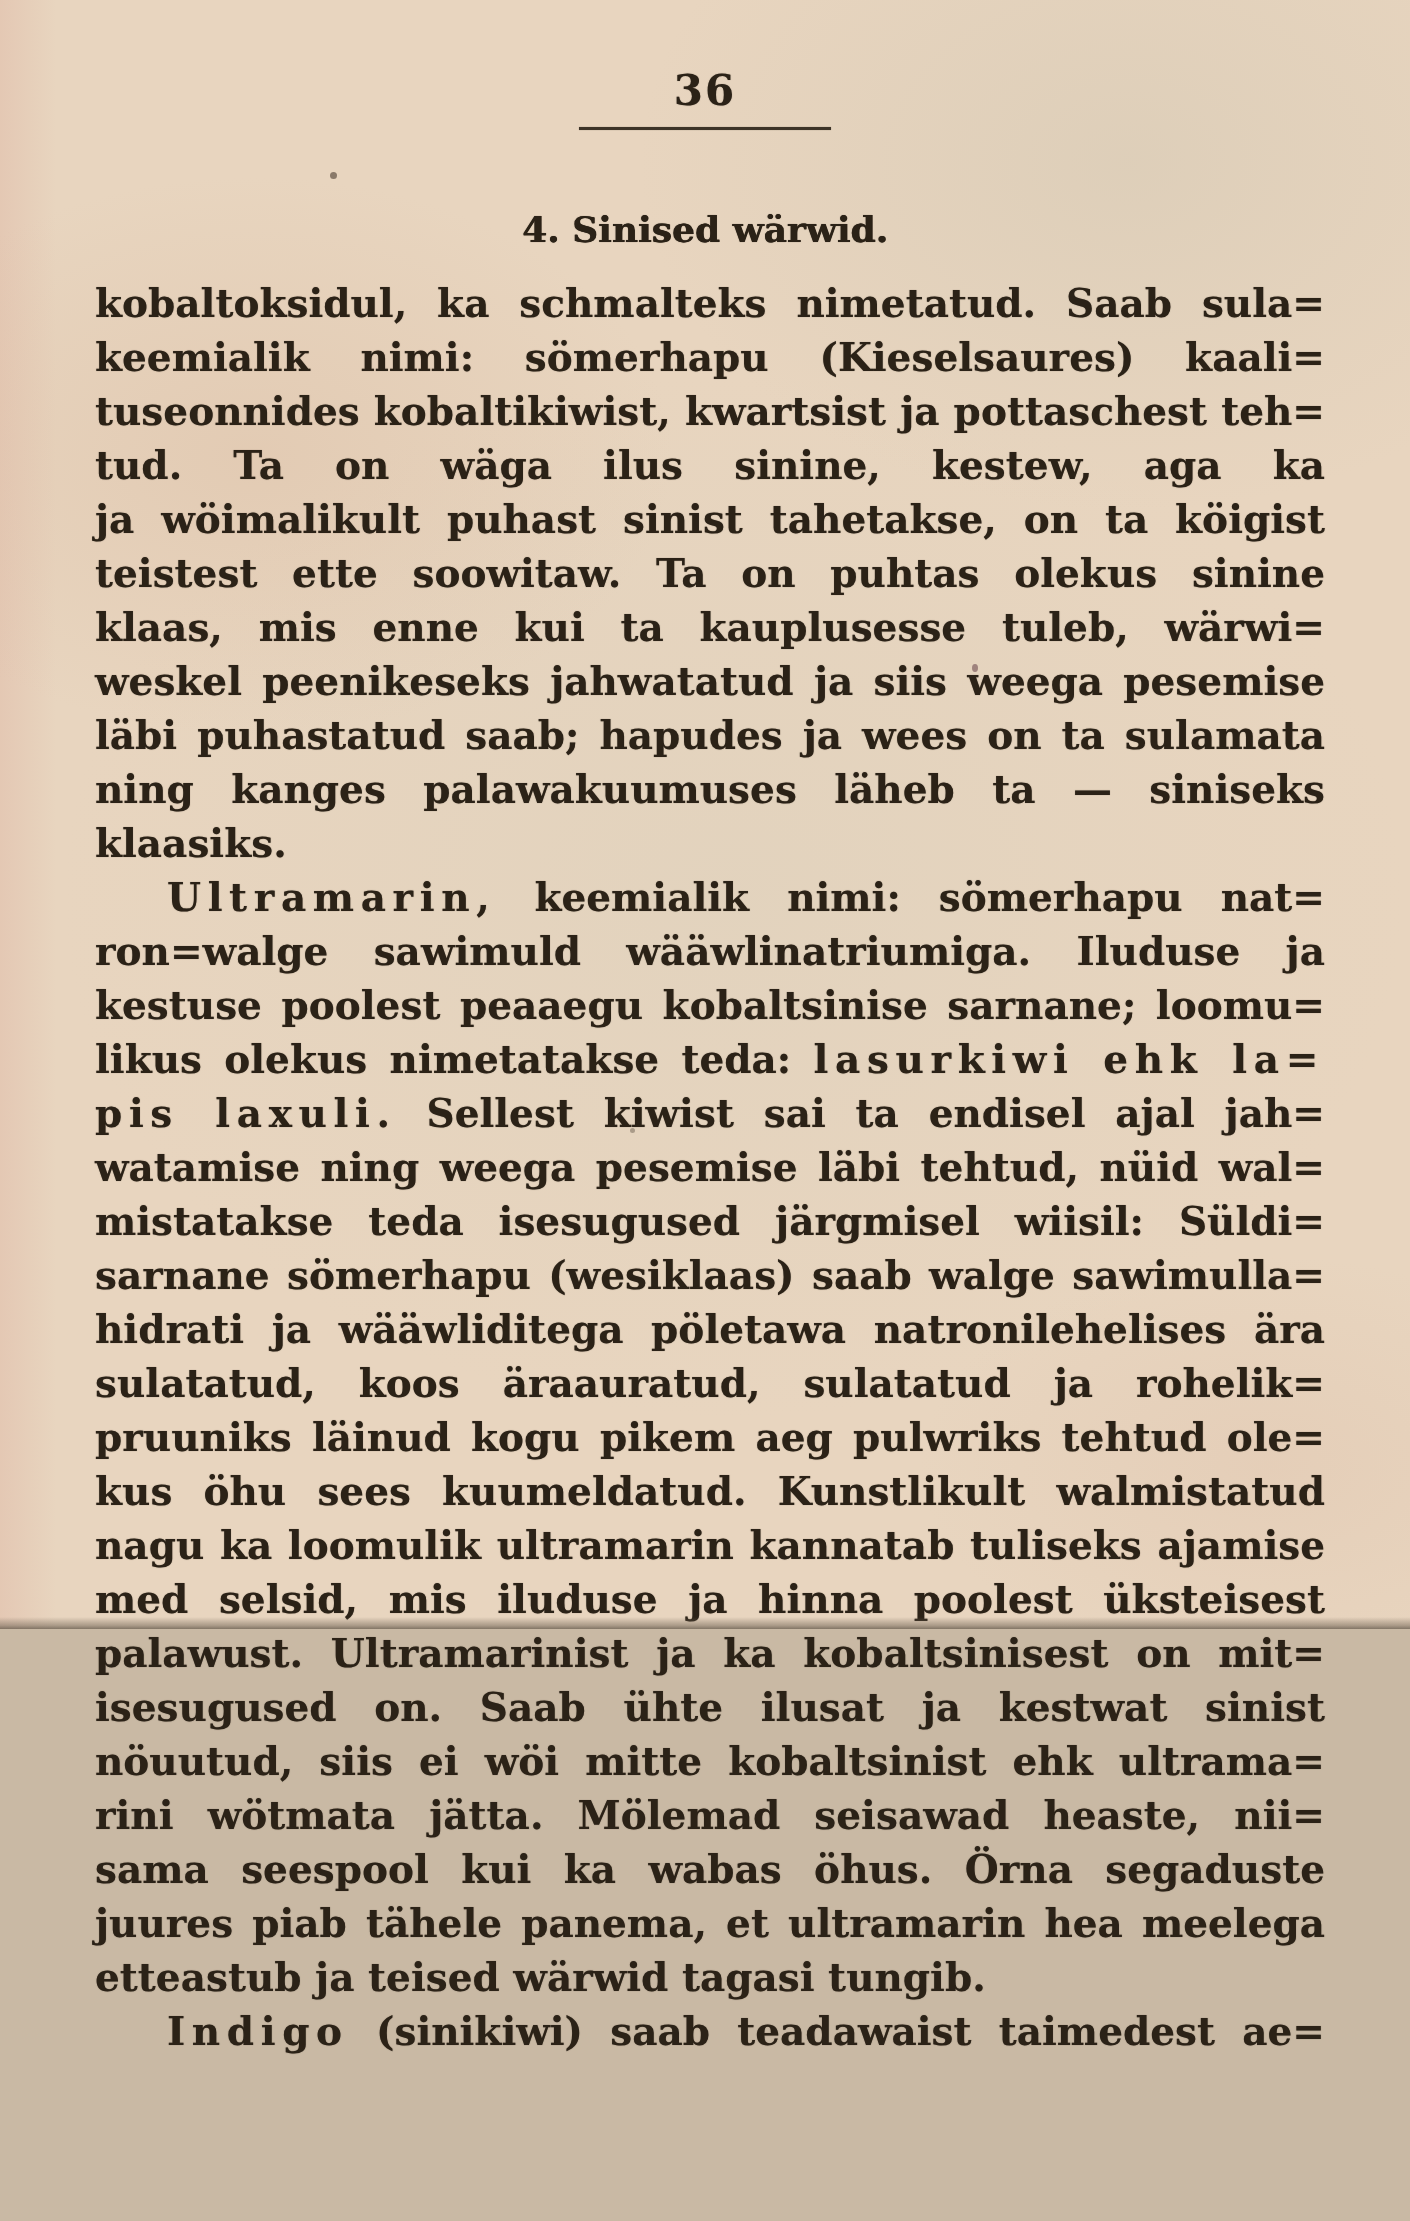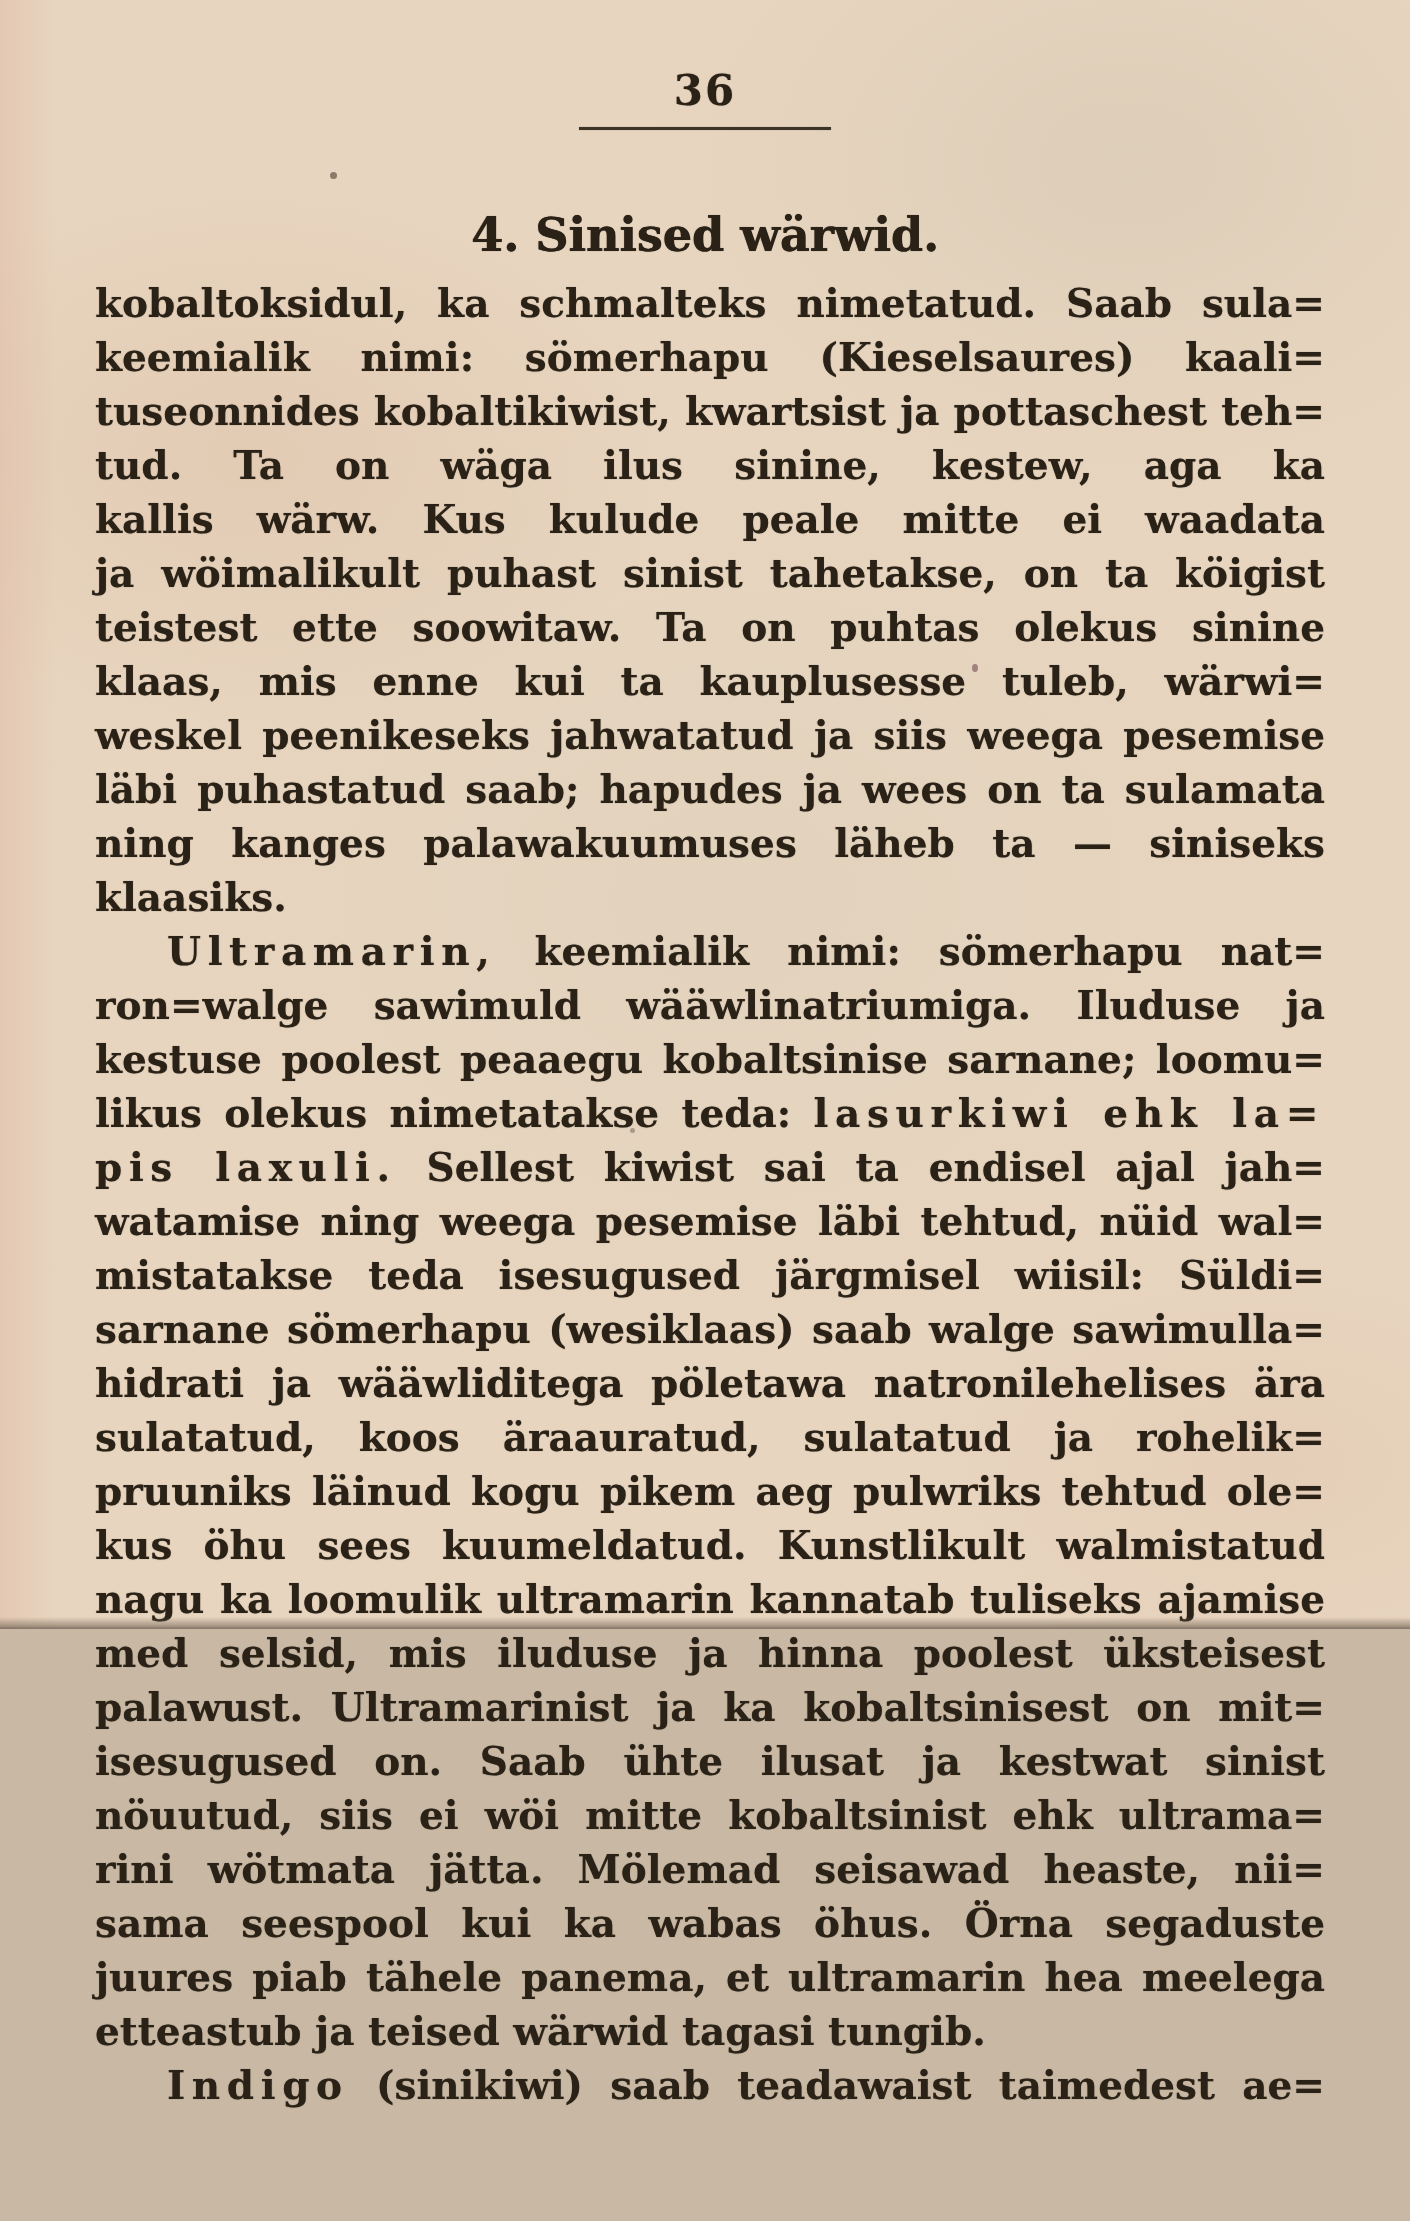--- a/index.html
+++ b/index.html
@@ -44,21 +44,21 @@
   .pagenum-rule{
     width:252px;height:3px;
     margin:12px auto 0 auto;
     background:var(--rule);
     box-shadow:0 0 1px rgba(43,34,23,0.6);
   }
   .heading{
     position:absolute;top:208px;left:0;width:100%;
     margin:0;
     text-align:center;
-    font-size:46px;
+    font-size:36px;
     font-weight:bold;
     color:var(--ink);
     text-shadow:0.6px 0 0 var(--ink), 0 0 1px rgba(43,34,23,0.55);
   }
   .body{
     position:absolute;top:276px;left:95px;width:1230px;
     font-size:39px;
     font-weight:bold;
     line-height:54px;
     color:var(--ink);
@@ -89,21 +89,20 @@
     <div class="pagenum-rule"></div>
   </div>
 
   <h1 class="heading">4. Sinised wärwid.</h1>
 
   <div class="body" id="body">
       <div class="line"><span>kobaltoksidul, ka schmalteks nimetatud. Saab sula=</span></div>
       <div class="line"><span>keemialik nimi: sömerhapu (Kieselsaures) kaali=</span></div>
       <div class="line"><span>tuseonnides kobaltikiwist, kwartsist ja pottaschest teh=</span></div>
       <div class="line"><span>tud. Ta on wäga ilus sinine, kestew, aga ka</span></div>
-      <div class="line"><span>kallis wärw. Kus kulude peale mitte ei waadata</span></div>
       <div class="line"><span>ja wöimalikult puhast sinist tahetakse, on ta köigist</span></div>
       <div class="line"><span>teistest ette soowitaw. Ta on puhtas olekus sinine</span></div>
       <div class="line"><span>klaas, mis enne kui ta kauplusesse tuleb, wärwi=</span></div>
       <div class="line"><span>weskel peenikeseks jahwatatud ja siis weega pesemise</span></div>
       <div class="line"><span>läbi puhastatud saab; hapudes ja wees on ta sulamata</span></div>
       <div class="line"><span>ning kanges palawakuumuses läheb ta — siniseks klaasiks.</span></div>
       <div class="line indent"><span class="sp">Ultramarin,</span><span> keemialik nimi: sömerhapu nat=</span></div>
       <div class="line"><span>ron=walge sawimuld wääwlinatriumiga. Iluduse ja</span></div>
       <div class="line"><span>kestuse poolest peaaegu kobaltsinise sarnane; loomu=</span></div>
       <div class="line"><span>likus olekus nimetatakse teda: </span><span class="sp">lasurkiwi ehk la=</span></div>

